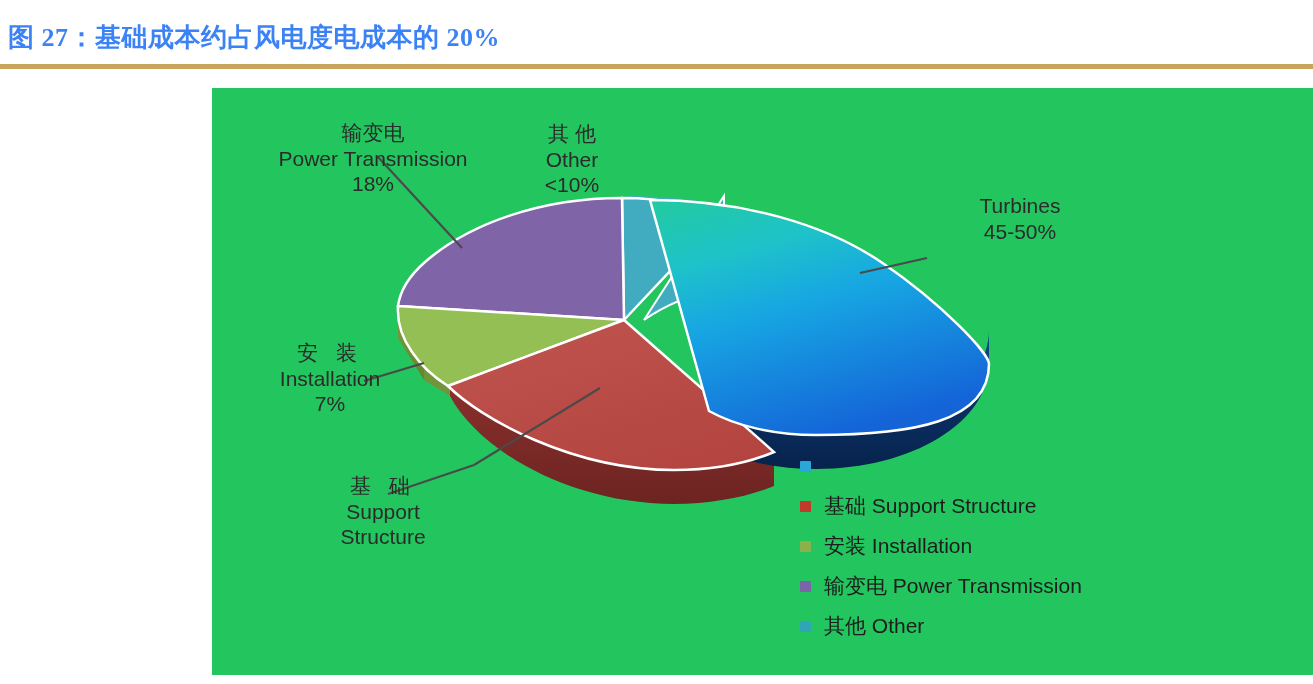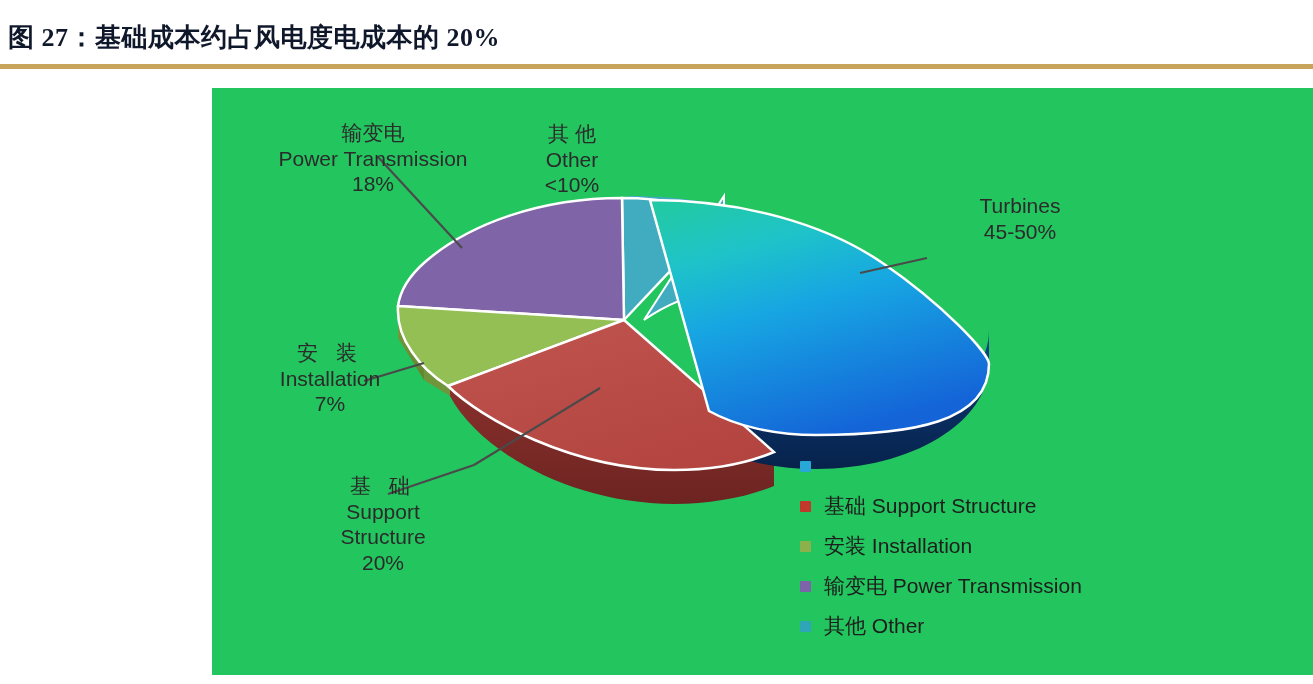--- a/index.html
+++ b/index.html
@@ -12,21 +12,21 @@
   }
   #root { position: relative; width: 1313px; height: 684px; background:#fff; }
 
   
   .fig-title {
     position: absolute;
     left: 8px; top: 20px;
     font-family: "Liberation Serif", "DejaVu Serif", serif;
     font-size: 26px;
     font-weight: 700;
-    color: #0f172a;
+    color: #3b82f6;
     letter-spacing: 0.5px;
     white-space: nowrap;
   }
   .title-rule {
     position: absolute;
     left: 0px; top: 64px;
     width: 1313px; height: 5px;
     background: #c9a55c;
   }
 
@@ -207,21 +207,20 @@
     <div class="callout ct-center cl-install">
       <div class="cn-spaced">安 装</div>
       <div>Installation</div>
       <div>7%</div>
     </div>
 
     <div class="callout ct-center cl-support">
       <div class="cn-spaced">基 础</div>
       <div>Support</div>
       <div>Structure</div>
-      <div>20%</div>
     </div>
 
     <div class="legend">
       <div class="legend-row">
         <span class="legend-swatch" style="background:#29a8d8"></span>
       </div>
       <div class="legend-row">
         <span class="legend-swatch" style="background:#c0392b"></span>
         <span class="legend-label">基础 Support Structure</span>
       </div>

